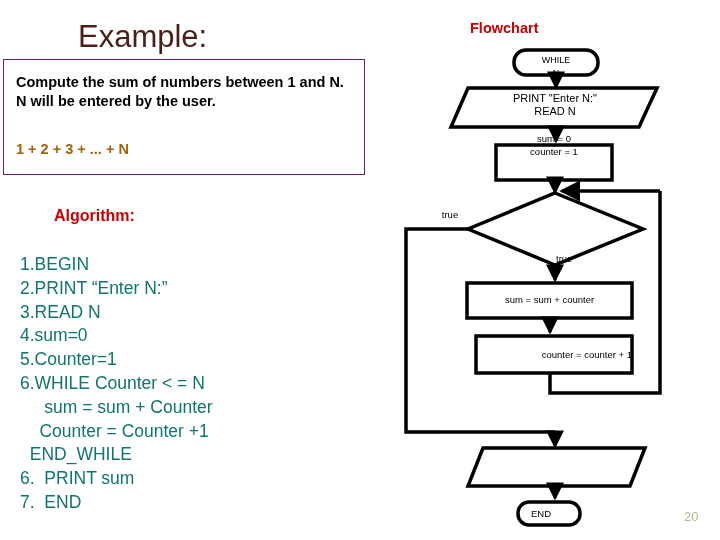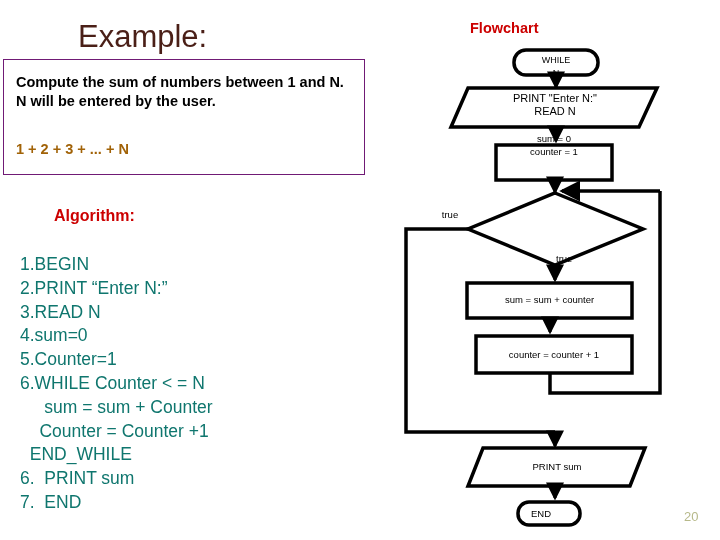--- a/index.html
+++ b/index.html
@@ -135,20 +135,19 @@
   <div class="fc-label small" style="left: 106px; top: 92px; width: 116px; white-space: pre;">sum = 0
 counter = 1</div>
 
 
   <div class="fc-label small" style="left: 30px; top: 168px; width: 60px; white-space: pre;">true</div>
 
   <div class="fc-label small" style="left: 166px; top: 212px; width: 40px; text-align: left; white-space: pre;">true</div>
 
   <div class="fc-label small" style="left: 77px; top: 253px; width: 165px; white-space: pre;">sum = sum + counter</div>
 
-  <div class="fc-label small" style="left: 86px; top: 308px; width: 156px; white-space: pre;">counter = counter + 1</div>
+  <div class="fc-label small" style="left: 86px; top: 308px; width: 156px; white-space: pre; text-align: right;">counter = counter + 1</div>
 
-  <div class="fc-label small" style="left: 86px; top: 420px; width: 162px; white-space: pre;">PRINT sum</div>
 
   <div class="fc-label small" style="left: 128px; top: 467px; width: 46px; white-space: pre;">END</div>
 </div>
 
 <div class="abs" id="page-number">20</div>
 
 </body></html>

